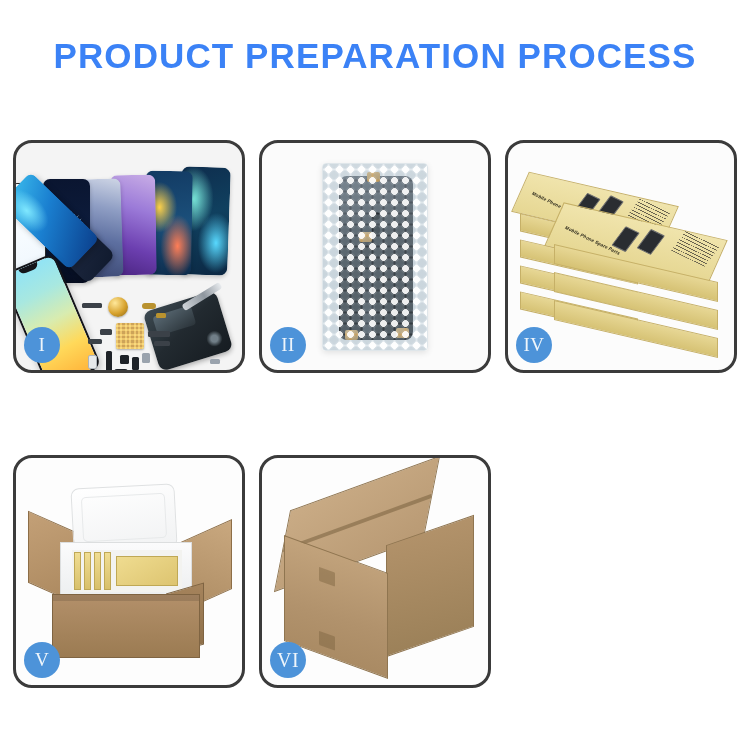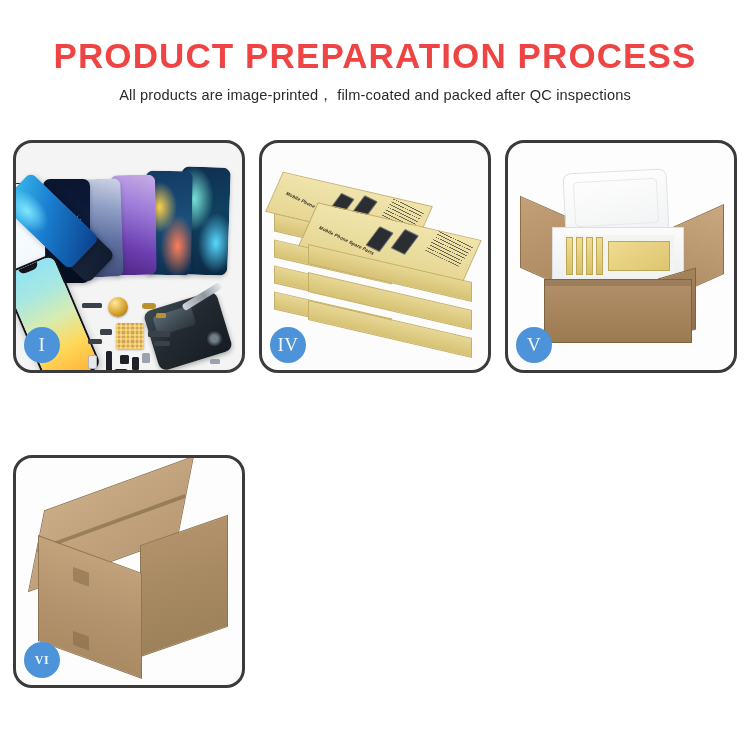--- a/index.html
+++ b/index.html
@@ -8,21 +8,21 @@
     background: #ffffff;
     font-family: "Liberation Sans", sans-serif;
     overflow: hidden;
   }
   .page { position: relative; width: 750px; height: 750px; background: #fff; }
 
   
   .header { padding-top: 38px; text-align: center; }
   .title {
     font-family: "Liberation Sans", sans-serif;
-    font-size: 35px; font-weight: 700; color: #ef4444;
+    font-size: 35px; font-weight: 700; color: #3b82f6;
     letter-spacing: 1.1px; line-height: 1.05;
     white-space: nowrap;
   }
   .subtitle {
     margin-top: 11px;
     font-family: "Liberation Sans", sans-serif;
     font-size: 14.6px; font-weight: 400; color: #2b2b2b;
     letter-spacing: 0.15px; white-space: nowrap;
   }
 
@@ -46,21 +46,21 @@
 
   .badge {
     position: absolute; left: 8px; bottom: 7px;
     width: 36px; height: 36px; border-radius: 50%;
     background: #4d93d9;
     display: flex; align-items: center; justify-content: center;
     font-family: "Liberation Serif", serif;
     font-size: 19px; color: #eef5fb; letter-spacing: 0.5px;
     z-index: 40;
   }
-  .badge.wide { font-size: 12px; font-weight: bold; }
+  .badge.wide { font-size: 20px; }
 
   
   .p1 { background:#f4f4f4; }
   .ph { position:absolute; border-radius:7px; overflow:hidden;
         box-shadow:0 2px 4px rgba(0,0,0,.20); }
   .ph i { position:absolute; inset:0; display:block; }
 
   
   .ph-e { width:49px; height:108px; right:13px; top:24px; transform:rotate(2deg);
           border-radius:8px; }
@@ -272,21 +272,20 @@
 
   .nowrap { white-space: nowrap; }
 </style>
 </head>
 <body>
 
 <div class="page">
 
   <div class="header">
     <div class="title nowrap">PRODUCT PREPARATION PROCESS</div>
-    <div class="subtitle nowrap">All products are image-printed， film-coated and packed after QC inspections</div>
   </div>
 
   <div class="grid">
 
     <div class="panel p1">
       <div class="stage">
         <div class="ph ph-e">
             <i></i>
           </div>
         <div class="ph ph-d">
@@ -324,20 +323,34 @@
         <div class="bit" style="left:104px;top:212px;width:9px;height:9px;"></div>
         <div class="bit" style="left:116px;top:214px;width:7px;height:13px;"></div>
         <div class="bit s" style="left:126px;top:210px;width:8px;height:10px;"></div>
         <div class="bit w" style="left:72px;top:212px;width:9px;height:14px;border-radius:2px;"></div>
         <div class="bit" style="left:98px;top:226px;width:14px;height:9px;border-radius:3px;"></div>
         <div class="bit s" style="right:22px;bottom:6px;width:10px;height:5px;"></div>
       </div>
       <div class="badge">I</div>
     </div>
 
+    <div class="panel p2">
+      <div class="stage">
+        <div class="bubblebag">
+          <div class="inner-part"></div>
+          <div class="ribbon"></div>
+          <div class="tape" style="left:44px;top:8px;"></div>
+          <div class="tape" style="left:36px;top:68px;"></div>
+          <div class="tape" style="left:22px;bottom:10px;"></div>
+          <div class="tape" style="right:18px;bottom:12px;"></div>
+          <div class="bubbles"></div>
+        </div>
+      </div>
+      <div class="badge">II</div>
+    </div>
 
 
     <div class="panel p4">
       <div class="stage">
         <div class="stack">
 
           <div class="sbox sside" style="left:0px;top:60px;width:118px;height:18px;transform:skewY(13deg);"></div>
           <div class="sbox sside" style="left:0px;top:86px;width:118px;height:18px;transform:skewY(13deg);"></div>
           <div class="sbox sside" style="left:0px;top:112px;width:118px;height:18px;transform:skewY(13deg);"></div>
           <div class="sbox sside" style="left:0px;top:138px;width:118px;height:18px;transform:skewY(13deg);"></div>

